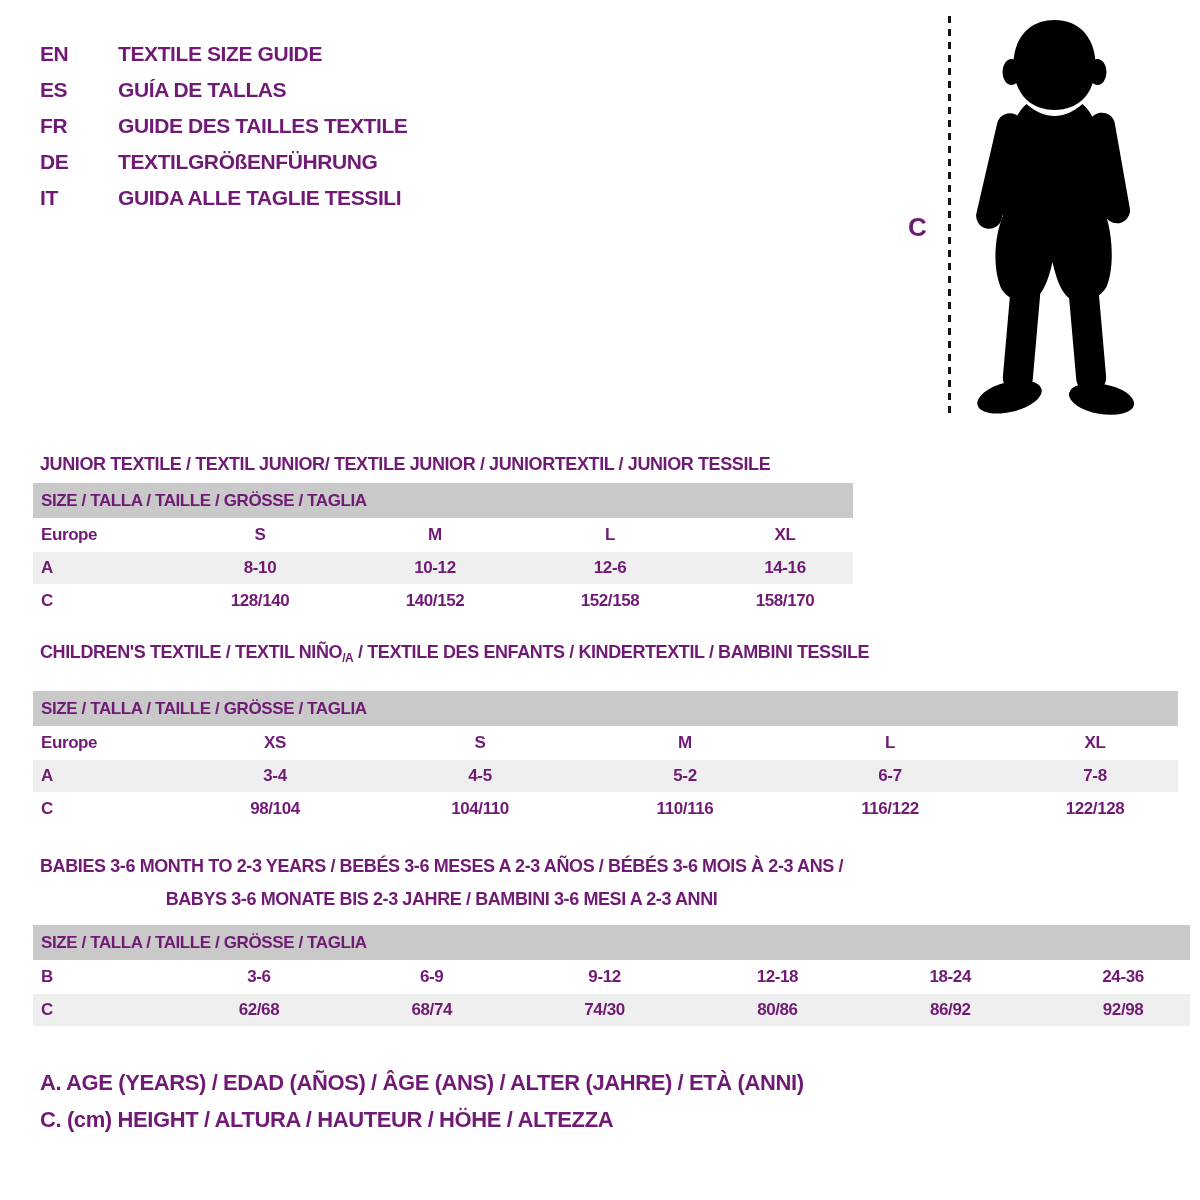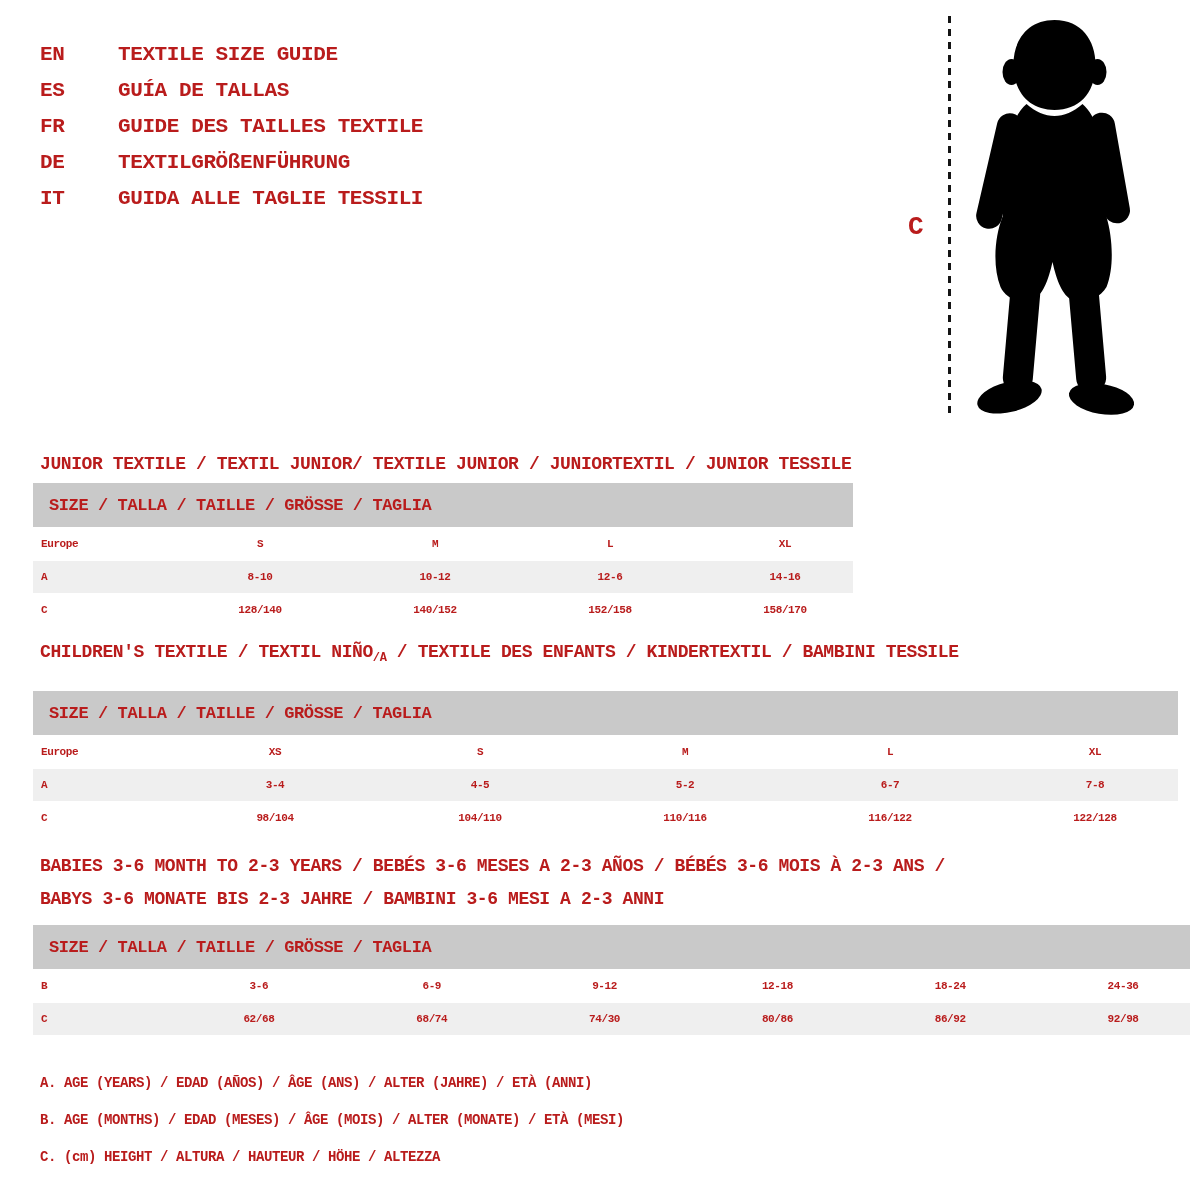--- a/index.html
+++ b/index.html
@@ -1,48 +1,48 @@
 <!DOCTYPE html>
 <html><head>
 <meta charset="utf-8">
 <style>
   html,body { margin:0; padding:0; background:#ffffff; }
   .page {
     position:relative; width:1200px; height:1200px; background:#ffffff;
-    font-family:Liberation Mono, monospace; color:#b91c1c; overflow:hidden;
+    font-family:Liberation Sans, sans-serif; color:#701a75; overflow:hidden;
     letter-spacing:-0.4px;
   }
   
   .lang-block { position:absolute; left:40px; top:36px; }
   .lang-row { display:flex; height:36px; align-items:center; font-weight:bold; font-size:21px; }
   .lang-code { width:78px; flex:0 0 78px; }
   
   .measure-line {
     position:absolute; left:948px; top:16px; width:3px; height:402px;
     background:repeating-linear-gradient(to bottom,#141414 0 7px,transparent 7px 13px);
   }
   .measure-label { position:absolute; left:908px; top:212px; font-size:26px; font-weight:bold; }
   .silhouette { position:absolute; left:962px; top:12px; }
   
   .section-title { position:absolute; left:40px; font-size:18px; font-weight:bold; white-space:nowrap; }
   .section-title .sub-a { font-size:12px; vertical-align:-4px; font-weight:bold; }
-  .two-line { line-height:33px; }
+  .two-line { line-height:33px;text-align:center; }
   
   .size-table { position:absolute; left:33px; }
   .bar {
-    height:44px; background:#c9c9c9; display:flex; align-items:center;
-    padding-left:16px; box-sizing:border-box; font-weight:bold; font-size:17px;
+    height:35px; background:#c9c9c9; display:flex; align-items:center;
+    padding-left:8px; box-sizing:border-box; font-weight:bold; font-size:17px;
   }
-  .trow { display:flex; height:32px; align-items:center; font-weight:bold; font-size:11px; margin-top:1px;gap:39px; }
+  .trow { display:flex; height:32px; align-items:center; font-weight:bold; font-size:17px; margin-top:1px;gap:39px; }
   .trow.alt { background:#efefef; }
   .tlabel { width:120px; flex:0 0 120px; padding-left:8px; box-sizing:border-box; }
   .tcell { flex:1; text-align:center; }
   
   .legend { position:absolute; left:40px; top:1064px; }
-  .legend-row { display:flex; align-items:center; height:37px; font-size:14px; font-weight:bold; white-space:nowrap; }
+  .legend-row { display:flex; align-items:center; height:37px; font-size:22px; font-weight:bold; white-space:nowrap; }
 </style>
 </head>
 <body>
 
 <div class="page">
 
   <div class="lang-block">
     <div class="lang-row">
       <span class="lang-code">EN</span>
       <span>TEXTILE SIZE GUIDE</span>
@@ -162,17 +162,16 @@
       <span class="tcell">68/74</span>
       <span class="tcell">74/30</span>
       <span class="tcell">80/86</span>
       <span class="tcell">86/92</span>
       <span class="tcell">92/98</span>
     </div>
   </div>
 
   <div class="legend">
     <div class="legend-row">A. AGE (YEARS) / EDAD (AÑOS) / ÂGE (ANS) / ALTER (JAHRE) / ETÀ (ANNI)</div>
-    <div class="legend-row">B. AGE (MONTHS) / EDAD (MESES) / ÂGE (MOIS) / ALTER (MONATE) / ETÀ (MESI)</div>
     <div class="legend-row">C. (cm) HEIGHT / ALTURA / HAUTEUR / HÖHE / ALTEZZA</div>
   </div>
 
 </div>
 
 </body></html>

